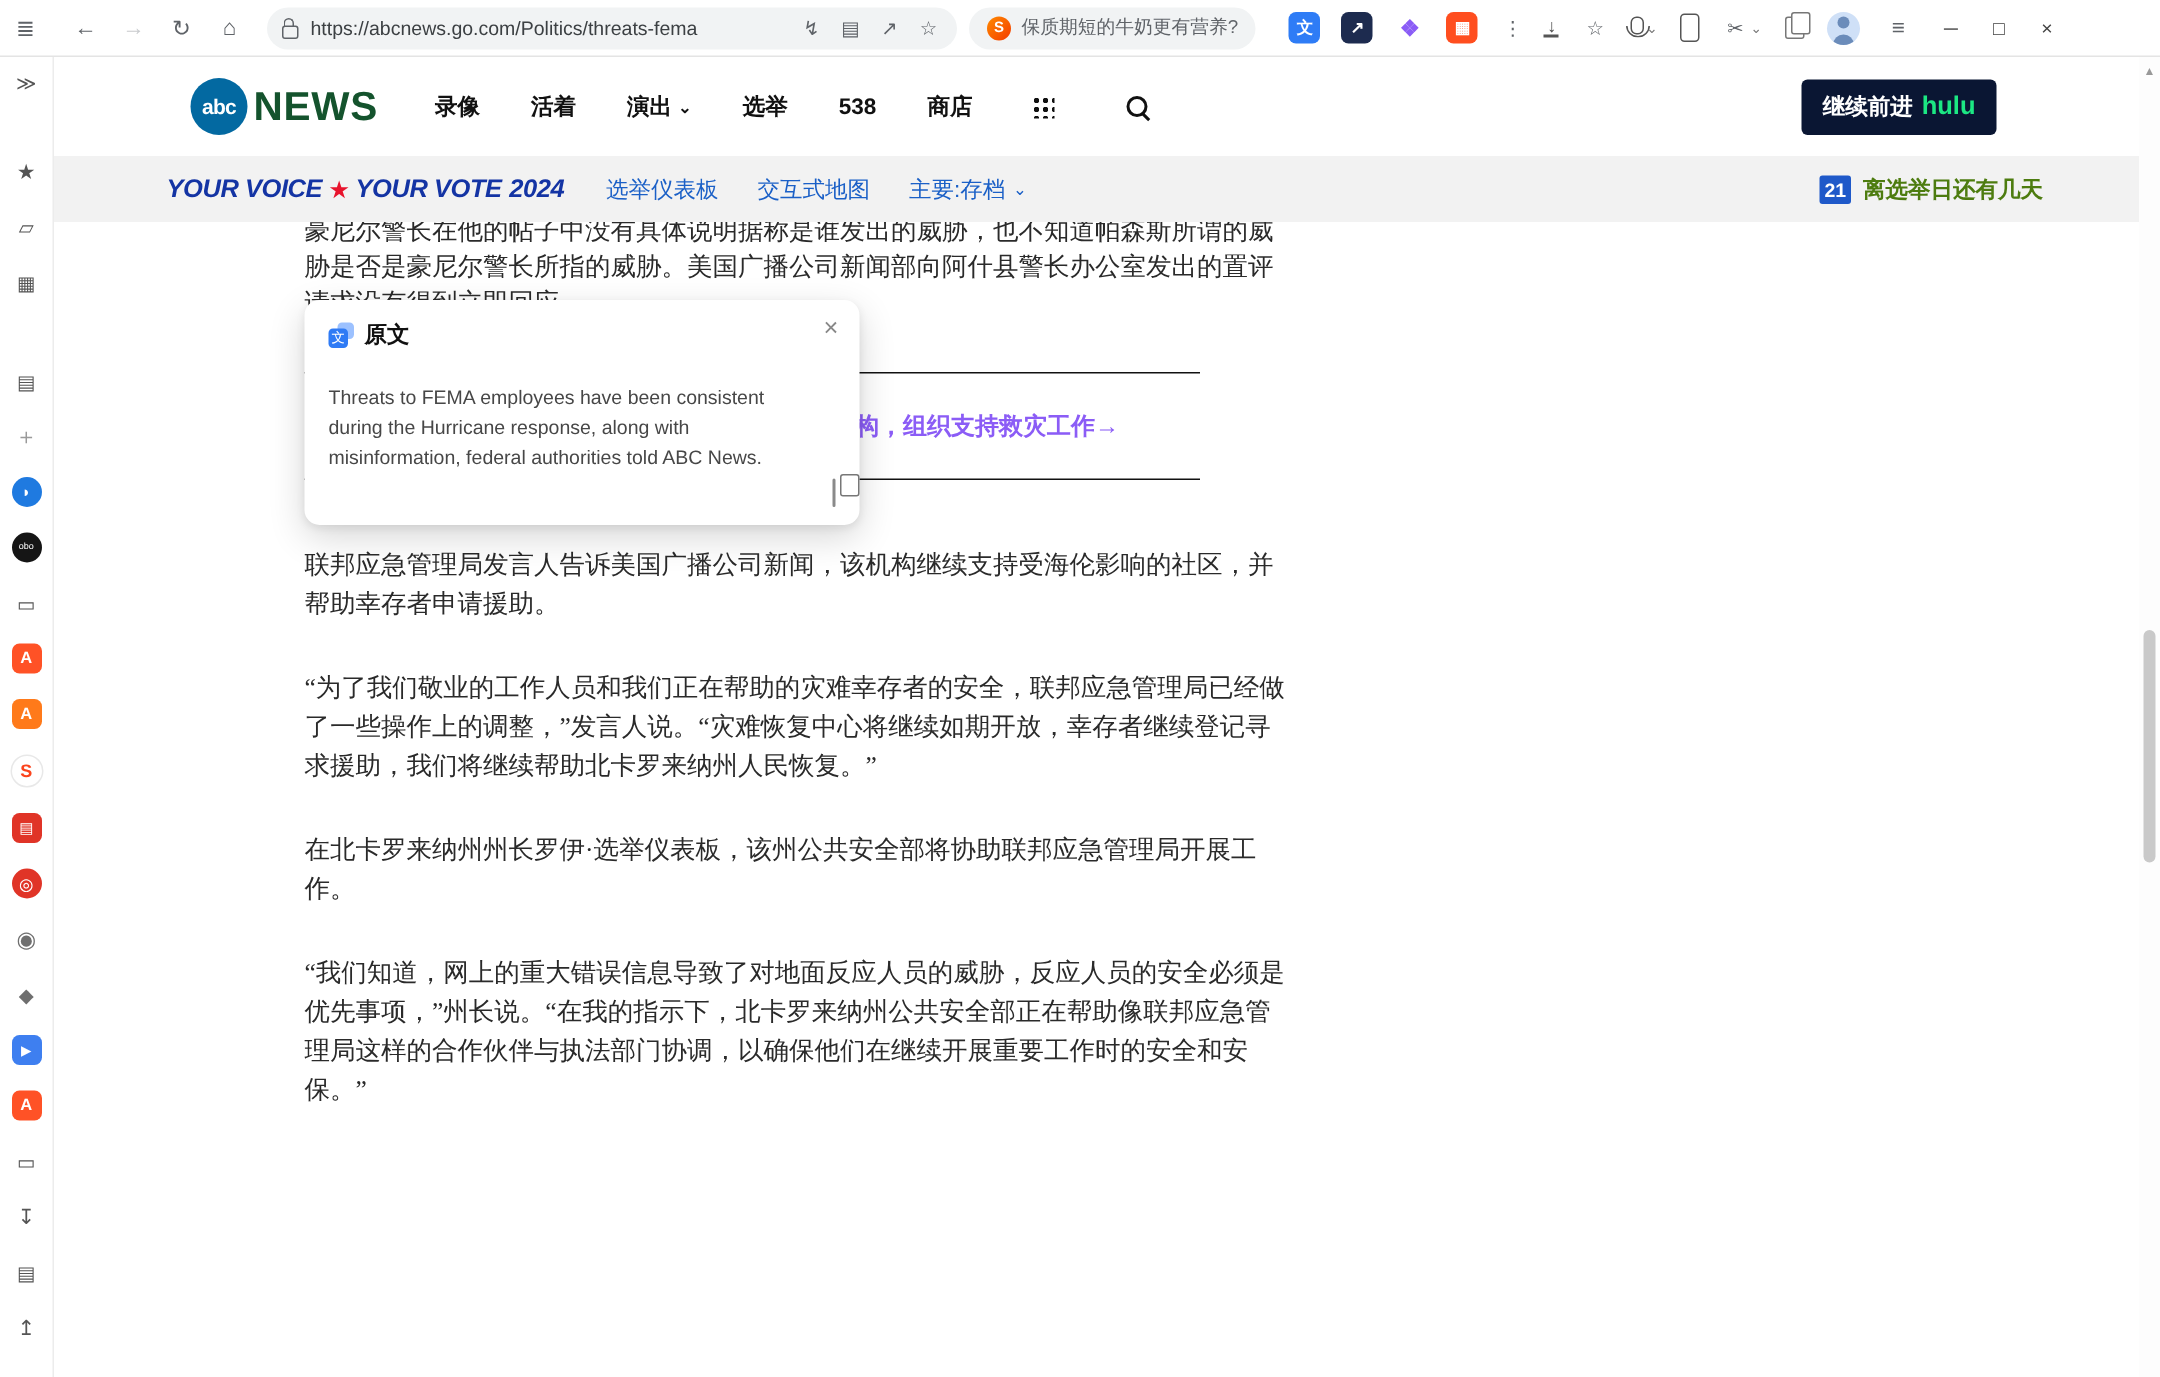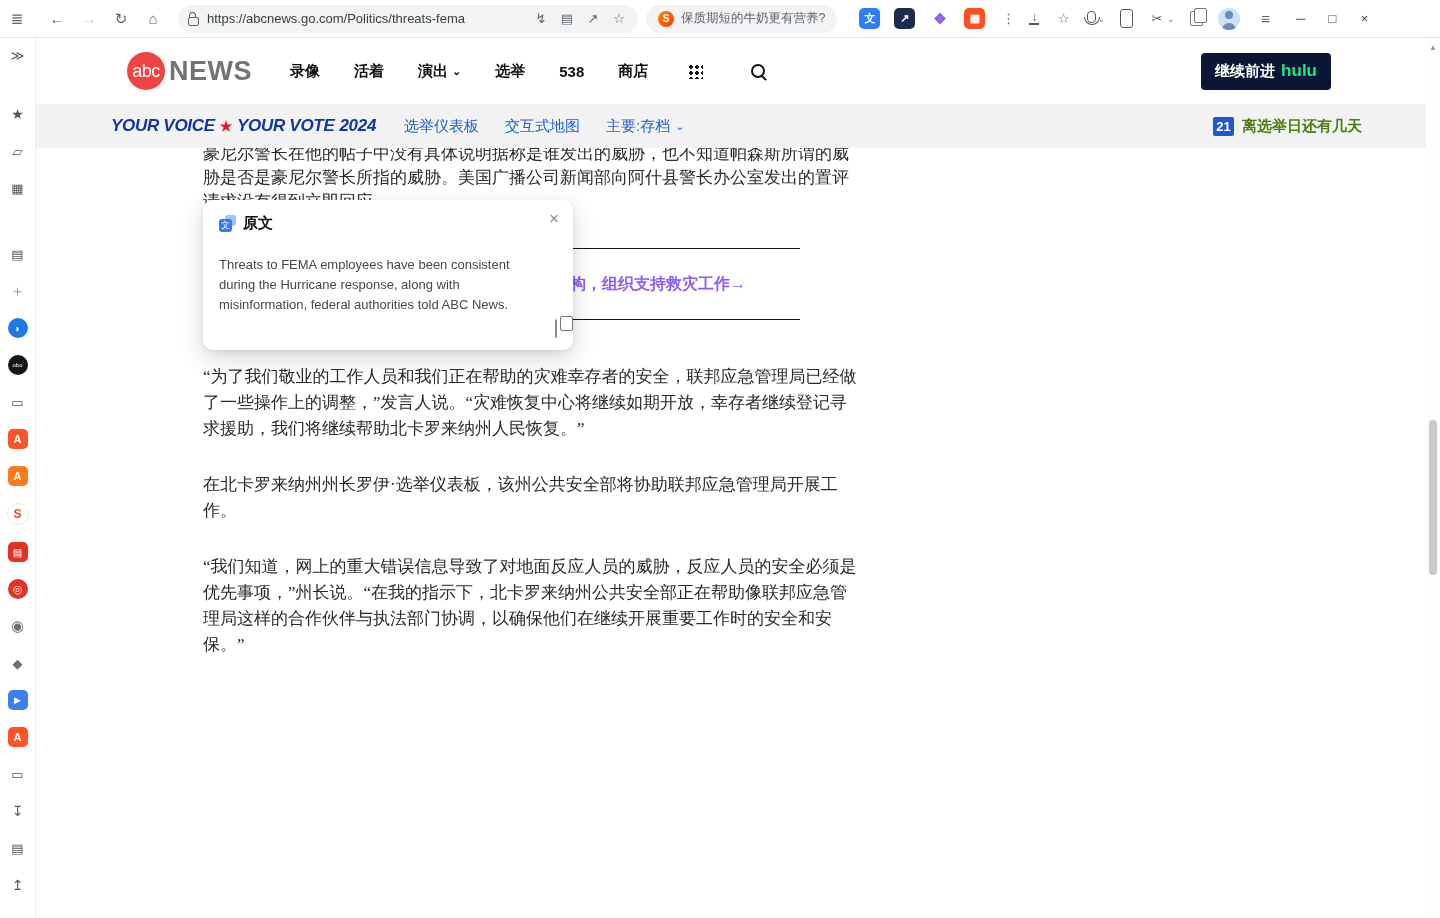--- a/index.html
+++ b/index.html
@@ -51,23 +51,23 @@
            gap:17px;box-sizing:border-box;padding:7px 0 10px;z-index:90}
   .sb-app{width:20px;height:20px;flex:none;display:flex;align-items:center;justify-content:center;
           font-size:13px;color:#555;cursor:pointer}
   .sb-sp{flex:none;width:2px}
 
   
   .page{position:absolute;left:36px;top:38px;width:1390px;height:880px;background:#fff;overflow:hidden}
 
   .abc-header{position:absolute;top:0;left:0;width:100%;height:66px;background:#fff;z-index:6;
               display:flex;align-items:center;padding-left:91px;box-sizing:border-box}
-  .abc-disc{width:38px;height:38px;border-radius:50%;background:#ef4444;color:#fff;display:flex;
-            align-items:center;justify-content:center;font-weight:400;font-size:18px;letter-spacing:-.5px;flex:none}
-  .abc-news{font-size:27px;font-weight:800;color:#737373;margin-left:4px;letter-spacing:.5px}
+  .abc-disc{width:38px;height:38px;border-radius:50%;background:#0369a1;color:#fff;display:flex;
+            align-items:center;justify-content:center;font-weight:700;font-size:14px;letter-spacing:-.5px;flex:none}
+  .abc-news{font-size:27px;font-weight:800;color:#14532d;margin-left:4px;letter-spacing:.5px}
   .abc-nav{display:flex;align-items:center;margin-left:38px;gap:34px;font-size:15px;font-weight:600;color:#111}
   .abc-nav .item{cursor:pointer;display:flex;align-items:center;gap:4px;white-space:nowrap}
   .caret{font-size:11px;color:#111}
   .i-grid9{width:15px;height:15px;background-image:radial-gradient(circle,#111 1.7px,transparent 2px);
            background-size:6px 6px;background-position:0 0;margin-left:40px;cursor:pointer;flex:none}
   .i-search{width:10px;height:10px;border:2px solid #111;border-radius:50%;position:relative;margin-left:48px;cursor:pointer;flex:none}
   .i-search::after{content:"";position:absolute;width:2px;height:6px;background:#111;transform:rotate(-45deg);bottom:-5px;right:-2px}
   .hulu-btn{height:37px;padding:0 14px;background:#0a1633;border-radius:4px;color:#fff;font-weight:700;
             font-size:15px;display:flex;align-items:center;gap:6px;margin-left:auto;margin-right:95px;cursor:pointer;white-space:nowrap}
   .hulu-brand{color:#1ce783;font-weight:700;font-size:17px}
@@ -242,20 +242,21 @@
     </div>
   </div>
 
   <div class="article-top serif">豪尼尔警长在他的帖子中没有具体说明据称是谁发出的威胁，也不知道帕森斯所谓的威胁是否是豪尼尔警长所指的威胁。美国广播公司新闻部向阿什县警长办公室发出的置评请求没有得到立即回应</div>
 
   <div class="related">
     <span class="related-text serif">构，组织支持救灾工作→</span>
   </div>
 
   <div class="article-body serif">
+    <p>联邦应急管理局发言人告诉美国广播公司新闻，该机构继续支持受海伦影响的社区，并帮助幸存者申请援助。</p>
     <p>“为了我们敬业的工作人员和我们正在帮助的灾难幸存者的安全，联邦应急管理局已经做了一些操作上的调整，”发言人说。“灾难恢复中心将继续如期开放，幸存者继续登记寻求援助，我们将继续帮助北卡罗来纳州人民恢复。”</p>
     <p>在北卡罗来纳州州长罗伊·选举仪表板，该州公共安全部将协助联邦应急管理局开展工作。</p>
     <p>“我们知道，网上的重大错误信息导致了对地面反应人员的威胁，反应人员的安全必须是优先事项，”州长说。“在我的指示下，北卡罗来纳州公共安全部正在帮助像联邦应急管理局这样的合作伙伴与执法部门协调，以确保他们在继续开展重要工作时的安全和安保。”</p>
   </div>
 
   <div class="popup">
     <div class="popup-head">
       <span class="tr-logo">
         <span class="b"></span>
         <span class="f">文</span>

